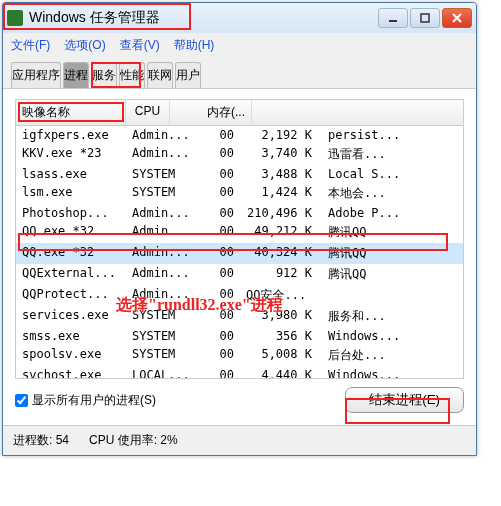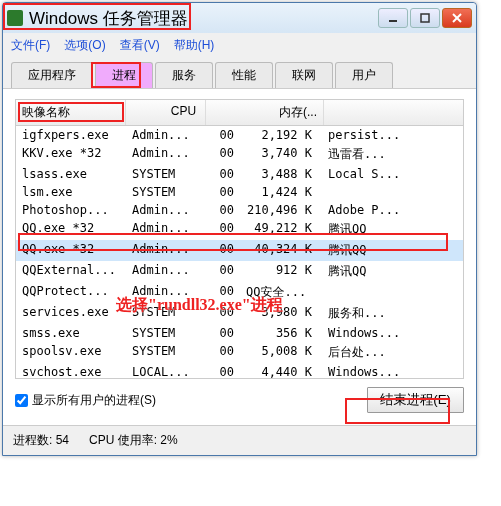--- a/index.html
+++ b/index.html
@@ -1,46 +1,46 @@
 <!DOCTYPE html>
 <html><head>
 <meta charset="utf-8">
 <style>
 * { box-sizing: border-box; margin: 0; padding: 0; }
 body { font-family: "Microsoft YaHei", Tahoma, sans-serif; font-size: 12px; background: #fff; width: 501px; height: 506px; position: relative; overflow: hidden; }
 .window { width: 475px; margin: 2px; border: 1px solid #4b78aa; background: #fff; border-radius: 4px 4px 0 0; box-shadow: 0 0 4px rgba(0,0,0,0.3); }
 .titlebar { height: 30px; background: linear-gradient(#eaf3fb,#d6e6f5); display: flex; align-items: center; padding: 0 4px; border-radius: 4px 4px 0 0; }
 .titlebar .appicon { width: 16px; height: 16px; background: #2c7a2c; margin-right: 6px; border-radius: 2px; }
-.titlebar .title { flex: 1; color: #000; font-size: 17px; }
+.titlebar .title { flex: 1; color: #000; font-size: 14px; }
 .winbtns { display: flex; gap: 2px; }
 .winbtn { width: 30px; height: 20px; background: linear-gradient(#eef,#cde); border: 1px solid #9bb; border-radius: 3px; display: flex; align-items: center; justify-content: center; cursor: pointer; }
 .winbtn.close { background: linear-gradient(#f16f55,#d93b1f); color:#fff; border-color:#b62; }
 .winbtn svg { width: 10px; height: 10px; }
 .red-box-title { position: absolute; left: 3px; top: 3px; width: 188px; height: 27px; border: 2px solid #e22; pointer-events: none; }
 .menubar { padding: 4px 8px; background: #f0f0f0; display: flex; gap: 14px; color: #1d4ed8; }
 .tabbar { display: flex; padding: 4px 8px 0 8px; background: #f0f0f0; border-bottom: 1px solid #ccc; }
-.tab { padding: 4px 16px; border: 1px solid #bbb; border-bottom: none; background: #eaeaea; margin-right: 2px; cursor: pointer; border-radius: 3px 3px 0 0; }
-.tab.active { background: #f0abfc; }
+.tab { padding: 4px 0; border: 1px solid #bbb; border-bottom: none; background: #eaeaea; margin-right: 2px; cursor: pointer; border-radius: 3px 3px 0 0; }
+.tab.active { background: #a3a3a3; }
 .red-box-tab { position: absolute; border: 2px solid #e22; pointer-events: none; }
 .content { padding: 10px 12px 8px 12px; background: #fff; }
 .table-wrap { border: 1px solid #ccc; height: 280px; overflow: hidden; position: relative; }
-.thead { display: flex; background: linear-gradient(#fdfdfd,#ececec); border-bottom: 1px solid #ccc; gap: 36px; }
+.thead { display: flex; background: linear-gradient(#fdfdfd,#ececec); border-bottom: 1px solid #ccc; }
 .th { padding: 4px 6px; border-right: 1px solid #ddd; font-weight: normal; }
 .th.c1{width:110px} .th.c2{width:70px} .th.c3{width:44px;text-align:center} .th.c4{width:82px;text-align:right} .th.c5{flex:1}
 .red-box-th { position: absolute; border: 2px solid #e22; pointer-events: none; }
 .tbody { font-family: "SimSun", monospace; }
 .row { display: flex; padding: 1px 0; }
 .row.sel { background: #cfe6fb; }
 .td { padding: 1px 6px; white-space: nowrap; overflow: hidden; }
 .td.c1{width:110px} .td.c2{width:70px} .td.c3{width:44px;text-align:right} .td.c4{width:82px;text-align:right;padding-right:10px} .td.c5{flex:1}
 .red-box-row { position: absolute; border: 2px solid #e22; pointer-events: none; }
 .annotation { position: absolute; color: #e22; font-size: 16px; font-weight: bold; font-family: "SimSun"; text-shadow: 0 0 2px #fff; pointer-events:none; }
 .bottom-row { display: flex; align-items: center; padding: 8px 0 4px 0; }
 .chk { margin-right: 4px; }
-.end-btn { margin-left: auto; padding: 3px 12px; border: 1px solid #999; background: linear-gradient(#fdfdfd,#e6e6e6); cursor: pointer; border-radius: 1px; }
+.end-btn { margin-left: auto; padding: 3px 23px; border: 1px solid #999; background: linear-gradient(#fdfdfd,#e6e6e6); cursor: pointer; border-radius: 7px; }
 .red-box-btn { position: absolute; border: 2px solid #e22; pointer-events: none; }
 .statusbar { border-top: 1px solid #ccc; padding: 6px 10px; background: #f0f0f0; display: flex; gap: 20px; }
 </style>
 </head>
 <body>
 
 <div class="window">
   <div class="titlebar">
     <div class="appicon"></div>
     <div class="title">Windows 任务管理器</div>
@@ -89,38 +89,39 @@
       </div>
       <div class="tbody" id="tbody">
           <div class="row">
             <div class="td c1">igfxpers.exe</div>
             <div class="td c2">Admin...</div>
             <div class="td c3">00</div>
             <div class="td c4">2,192 K</div>
             <div class="td c5">persist...</div>
           </div>
           <div class="row">
-            <div class="td c1">KKV.exe *32</div>
+            <div class="td c1">KKV.exe *23</div>
             <div class="td c2">Admin...</div>
             <div class="td c3">00</div>
             <div class="td c4">3,740 K</div>
             <div class="td c5">迅雷看...</div>
           </div>
           <div class="row">
             <div class="td c1">lsass.exe</div>
             <div class="td c2">SYSTEM</div>
             <div class="td c3">00</div>
             <div class="td c4">3,488 K</div>
             <div class="td c5">Local S...</div>
           </div>
           <div class="row">
             <div class="td c1">lsm.exe</div>
             <div class="td c2">SYSTEM</div>
             <div class="td c3">00</div>
             <div class="td c4">1,424 K</div>
+            <div class="td c5">本地会...</div>
           </div>
           <div class="row">
             <div class="td c1">Photoshop...</div>
             <div class="td c2">Admin...</div>
             <div class="td c3">00</div>
             <div class="td c4">210,496 K</div>
             <div class="td c5">Adobe P...</div>
           </div>
           <div class="row">
             <div class="td c1">QQ.exe *32</div>

